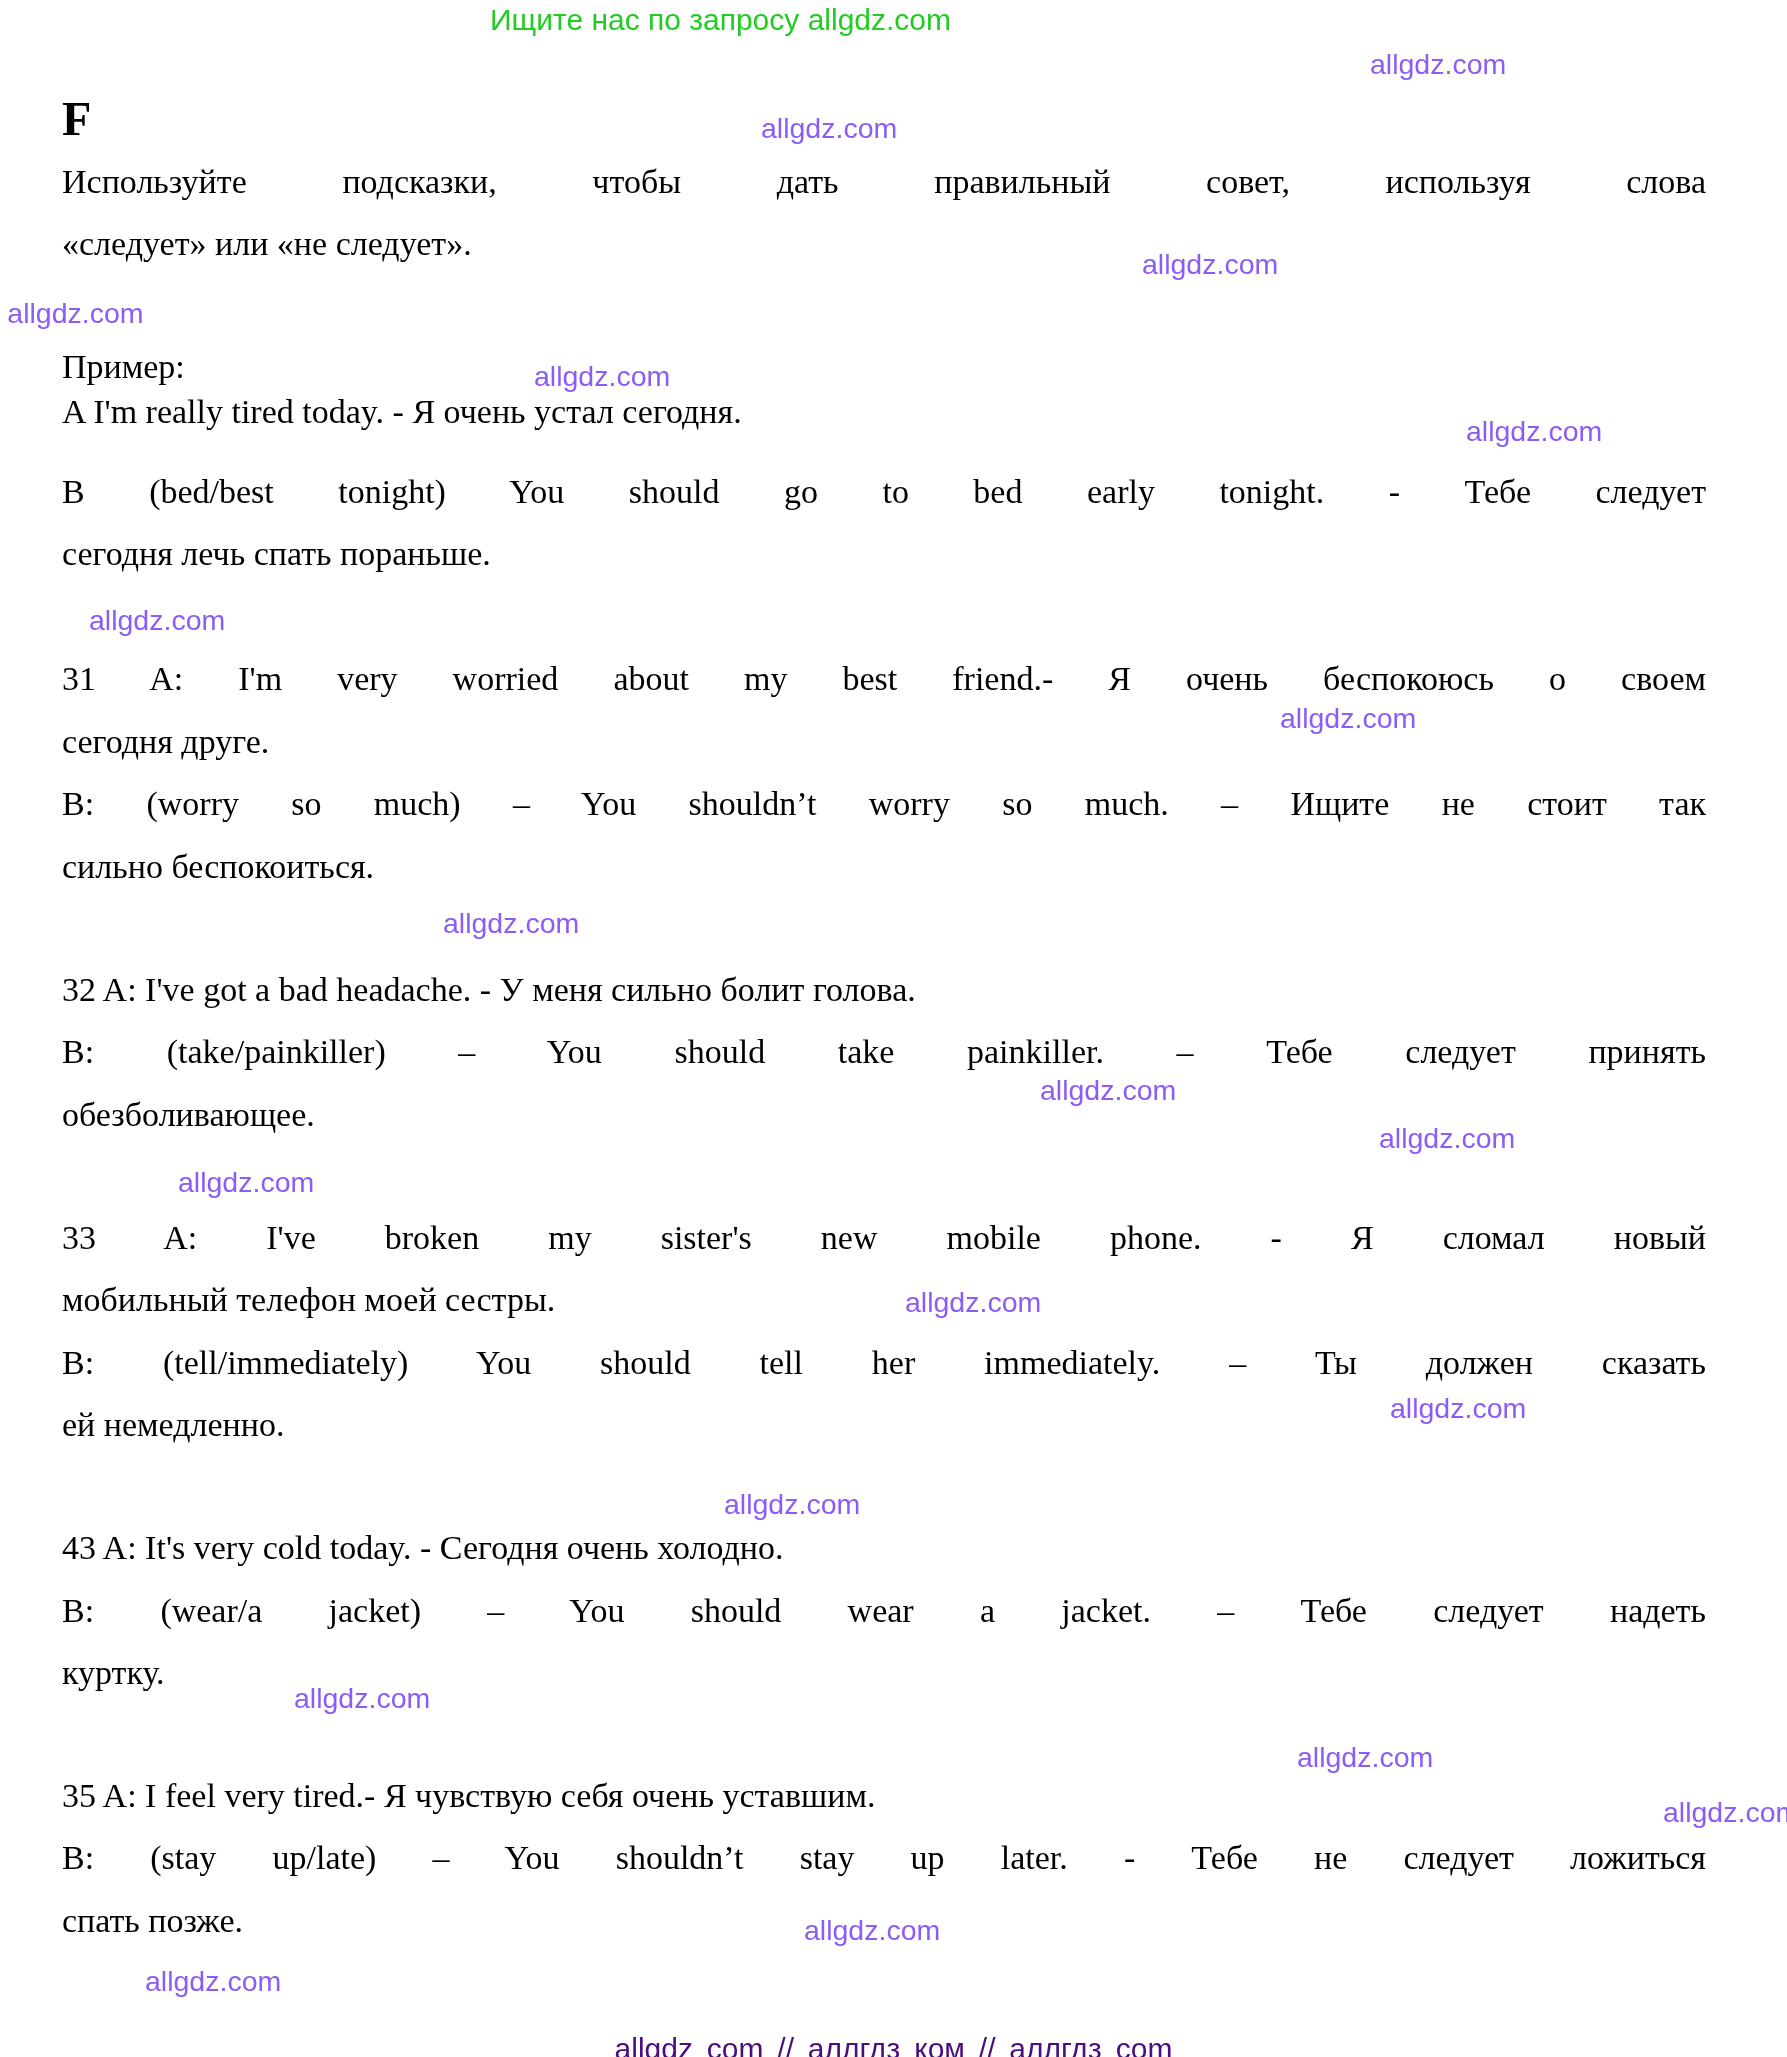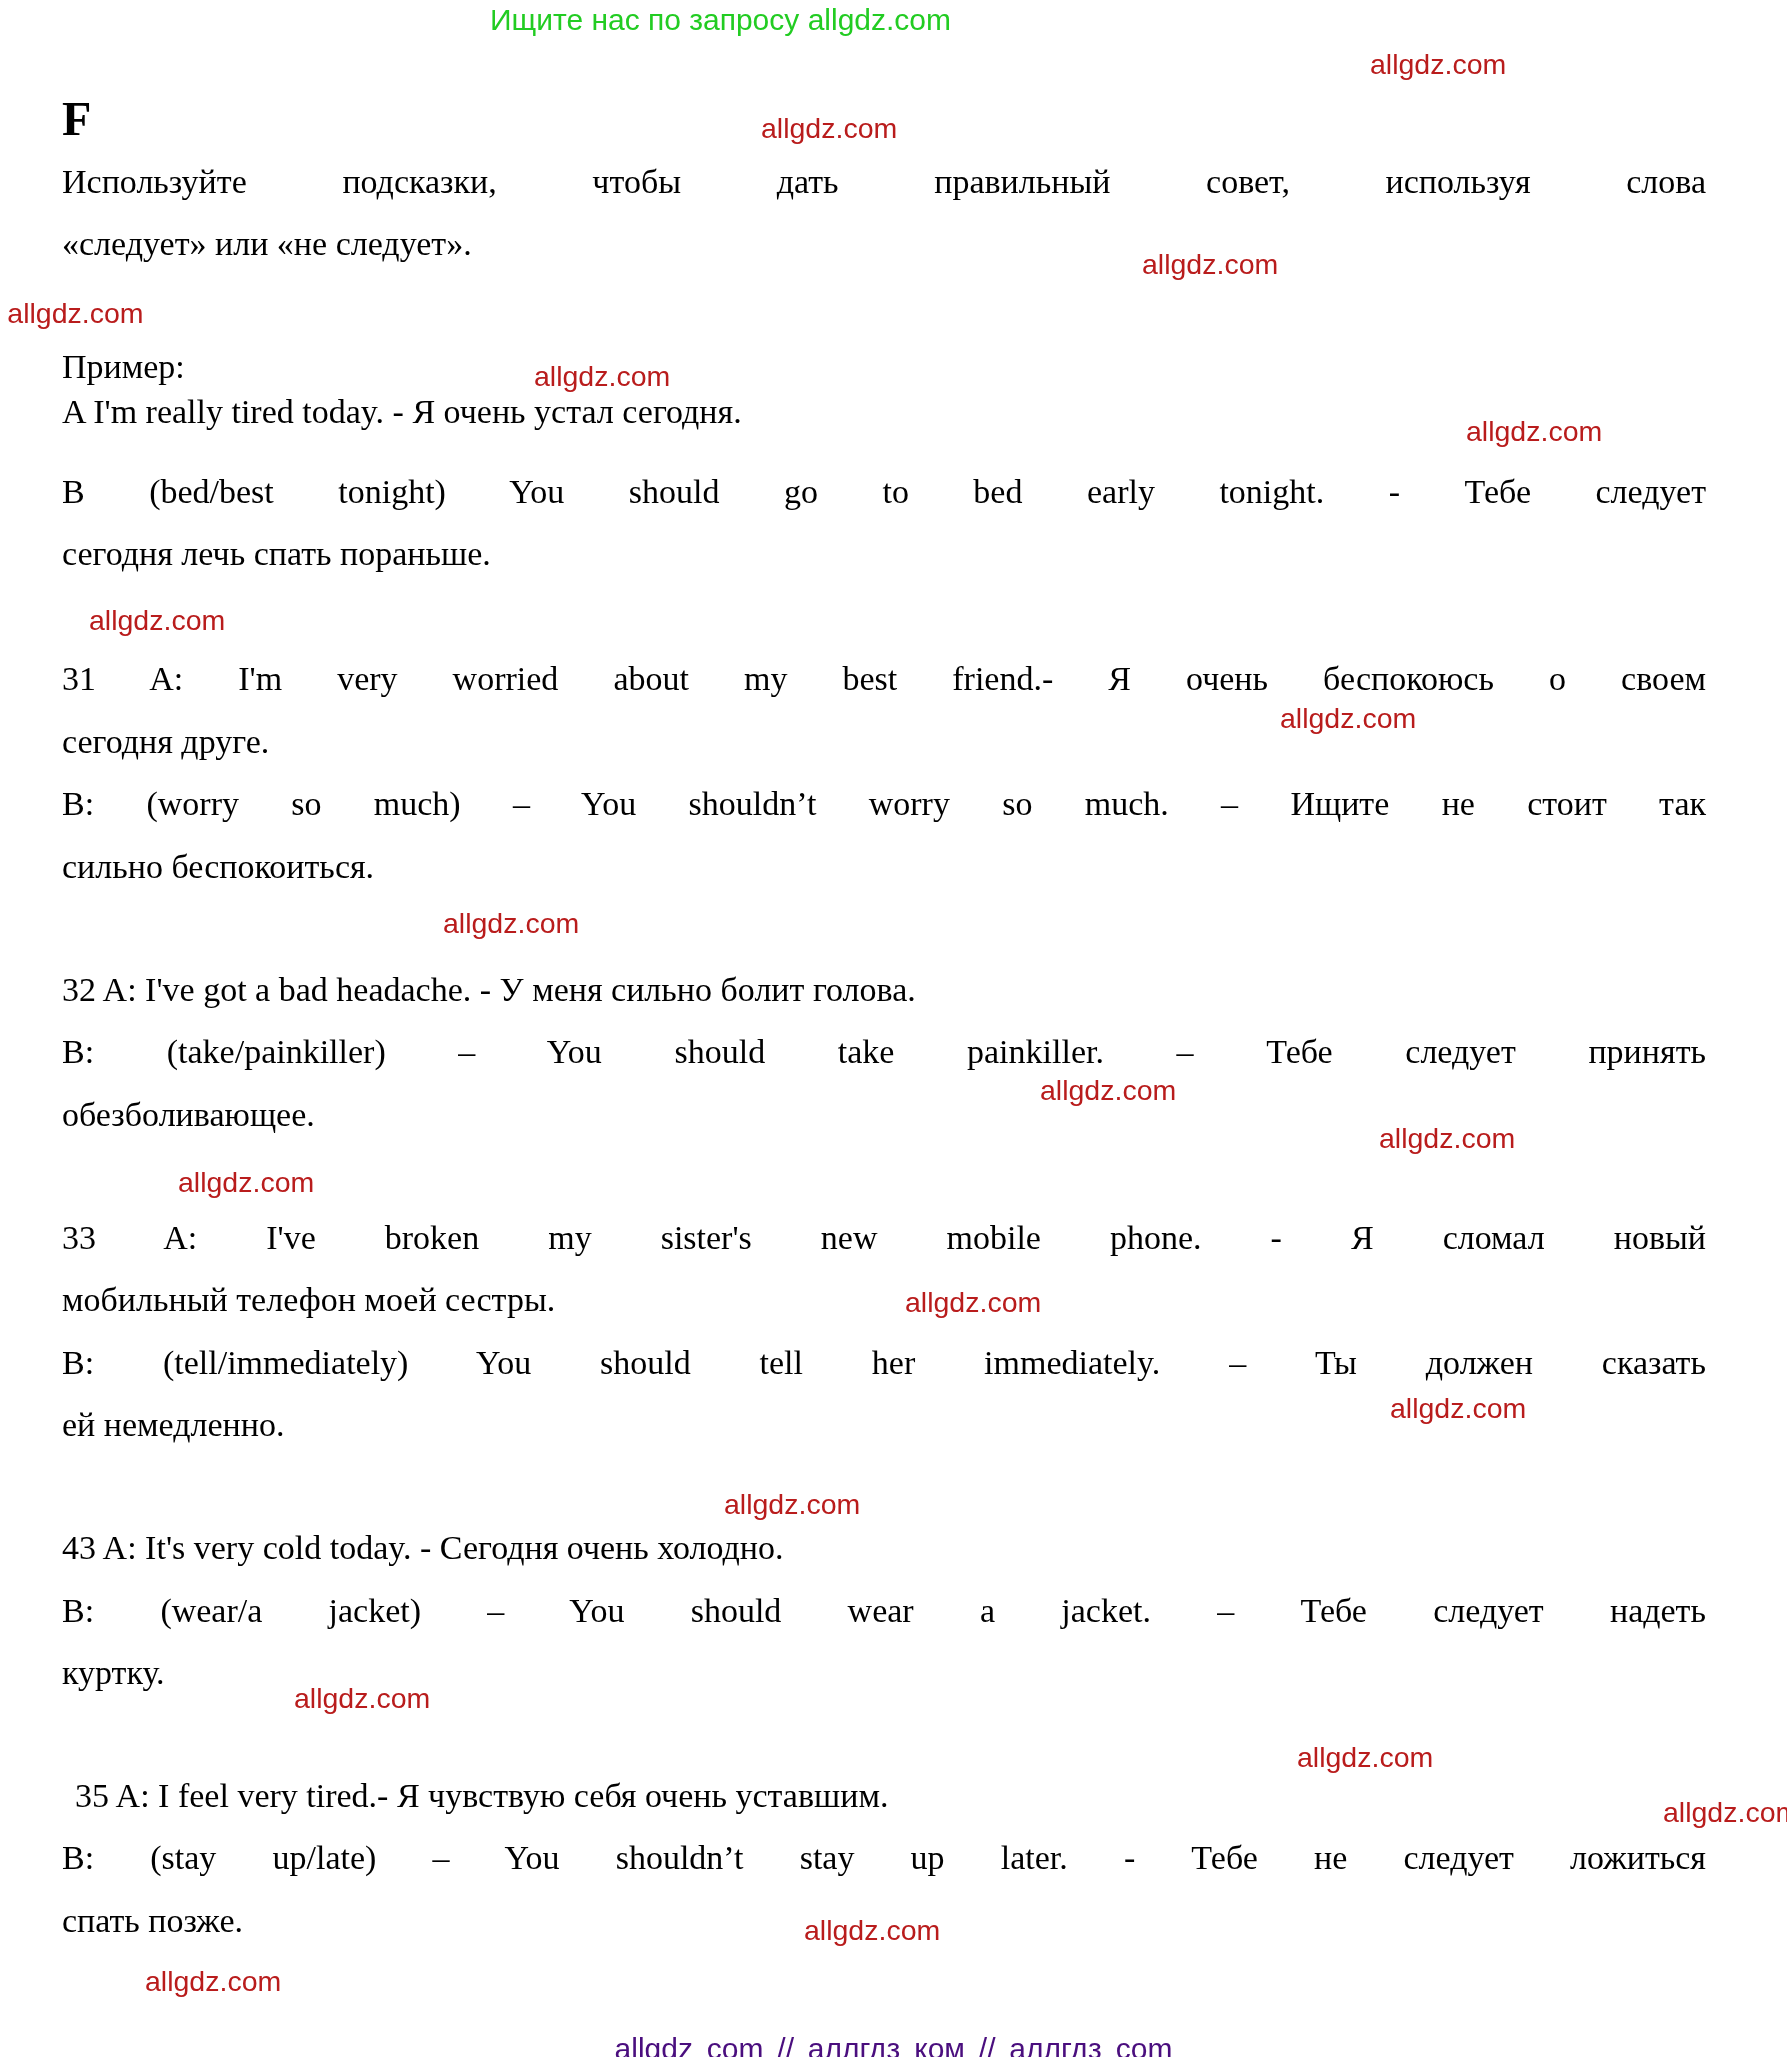--- a/index.html
+++ b/index.html
@@ -5,21 +5,21 @@
   html, body { margin:0; padding:0; background:#ffffff; }
   body { width:1787px; height:2058px; position:relative; overflow:hidden; }
   .header { position:absolute; left:0; width:1441px; top:0; text-align:center;
     font-family:"Liberation Sans", sans-serif; font-size:30px; color:#22cc22; line-height:39px; }
   .footer { position:absolute; left:0; width:1787px; top:2029px; text-align:center;
     font-family:"Liberation Sans", sans-serif; font-size:30px; color:#4a0e7e; line-height:39px; word-spacing:5.5px; }
   .line { position:absolute; left:62px; width:1644px; font-family:"Liberation Serif", serif;
     color:#000; font-size:34px; line-height:62px; white-space:nowrap; }
   .just { text-align:justify; text-align-last:justify; white-space:normal; }
   .f-letter { font-weight:bold; font-size:48px; }
-  .wm { position:absolute; font-family:"Liberation Sans", sans-serif; font-size:28.5px; color:#b91c1c; line-height:33px; white-space:nowrap; }
+  .wm { position:absolute; font-family:"Liberation Sans", sans-serif; font-size:28.5px; color:#8b5cf6; line-height:33px; white-space:nowrap; }
 </style>
 </head>
 <body>
 
 <div class="header">Ищите нас по запросу allgdz.com</div>
 
 <div class="line f-letter" style="top:88px;">F</div>
 <div class="line just" style="top:151px;">Используйте подсказки, чтобы дать правильный совет, используя слова</div>
 <div class="line" style="top:213px;">«следует» или «не следует».</div>
 
@@ -39,21 +39,21 @@
 
 <div class="line just" style="top:1207px;">33 A: I've broken my sister's new mobile phone. - Я сломал новый</div>
 <div class="line" style="top:1269px;">мобильный телефон моей сестры.</div>
 <div class="line just" style="top:1332px;">B: (tell/immediately) You should tell her immediately. – Ты должен сказать</div>
 <div class="line" style="top:1394px;">ей немедленно.</div>
 
 <div class="line" style="top:1517px;">43 A: It's very cold today. - Сегодня очень холодно.</div>
 <div class="line just" style="top:1580px;">B: (wear/a jacket) – You should wear a jacket. – Тебе следует надеть</div>
 <div class="line" style="top:1642px;">куртку.</div>
 
-<div class="line" style="top:1765px;margin-left:13px;">35 A: I feel very tired.- Я чувствую себя очень уставшим.</div>
+<div class="line" style="top:1765px;">35 A: I feel very tired.- Я чувствую себя очень уставшим.</div>
 <div class="line just" style="top:1827px;">B: (stay up/late) – You shouldn’t stay up later. - Тебе не следует ложиться</div>
 <div class="line" style="top:1890px;">спать позже.</div>
 
 <div class="wm" style="left:1370px;top:48px;">allgdz.com</div>
 <div class="wm" style="left:761px;top:112px;">allgdz.com</div>
 <div class="wm" style="left:1142px;top:248px;">allgdz.com</div>
 <div class="wm" style="left:7.3px;top:297px;">allgdz.com</div>
 <div class="wm" style="left:534px;top:360px;">allgdz.com</div>
 <div class="wm" style="left:1466px;top:415px;">allgdz.com</div>
 <div class="wm" style="left:89px;top:604px;">allgdz.com</div>

